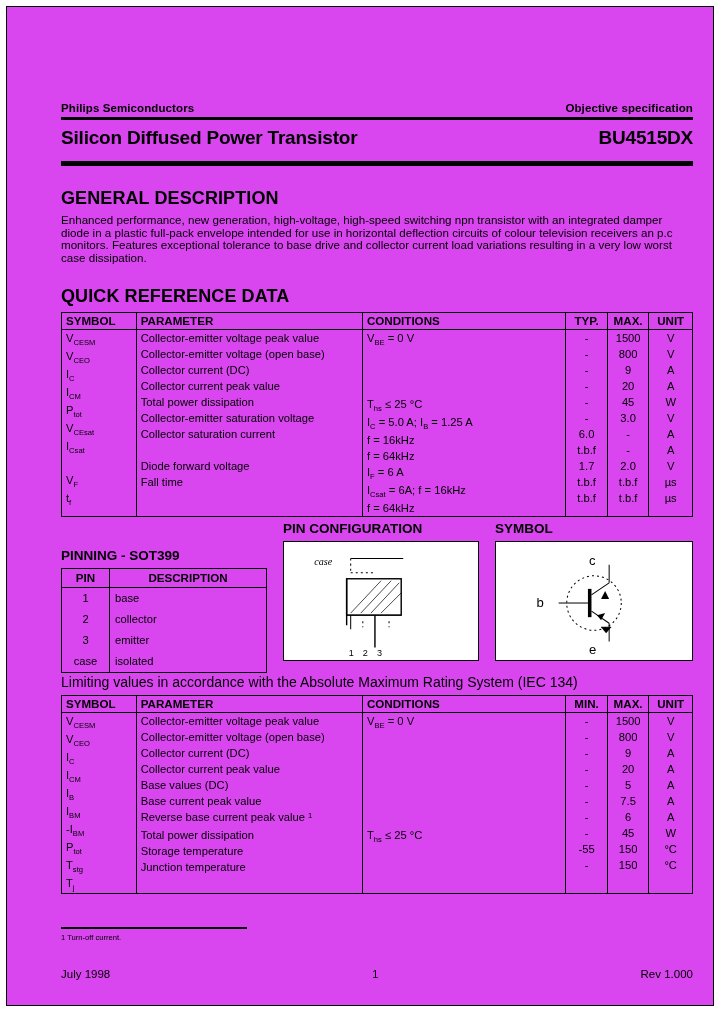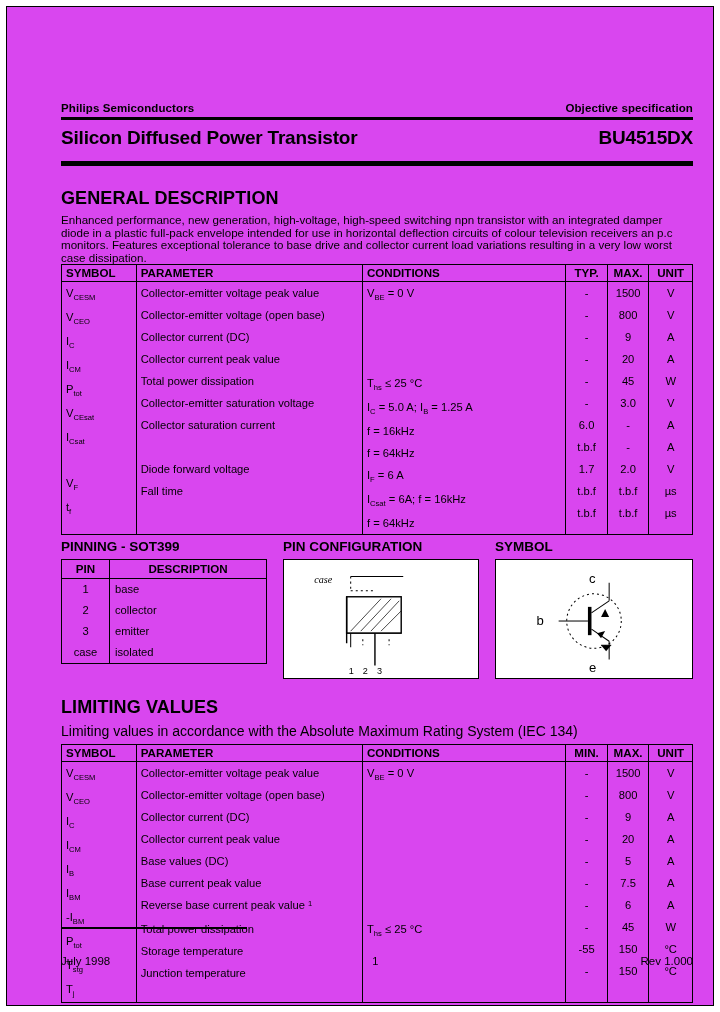--- a/index.html
+++ b/index.html
@@ -56,30 +56,30 @@
   table.dt thead th {
     border-bottom:1.6px solid #000;
     font-weight:bold; font-size:11.6px; padding:1px 4px 2px 4px;
   }
   .c-sym { width:72px; }
   .c-par { width:218px; }
   .c-cond{ width:196px; }
   .c-num { width:40px; text-align:center !important; }
   .c-unit{ width:42px; text-align:center !important; }
   td.num, th.num { text-align:center !important; }
-  .cellstack { line-height:22px; }
+  .cellstack { line-height:16px; }
   .cellstack div { white-space:nowrap; }
   .pad-top { padding-top:3px; }
   .pad-bot { padding-bottom:4px; }
   sub { font-size:7.6px; vertical-align:baseline; position:relative; top:2.2px; }
   sup { font-size:7.6px; vertical-align:baseline; position:relative; top:-3.5px; }
 
   
   .panels { display:flex; gap:0; margin-top:4px; }
-  .panel-pin { width:206px; }
+  .panel-pin { width:206px;margin-top:27px; }
   .panel-cfg { width:196px; margin-left:16px; }
   .panel-sym { width:198px; margin-left:16px; }
   .panel-head { font-size:13.5px; font-weight:bold; margin-bottom:5px; }
 
   table.pintab {
     border-collapse:collapse; width:100%; font-size:11.2px;
     border:1.6px solid #000;
   }
   table.pintab th {
     font-weight:bold; font-size:11.6px; text-align:center;
@@ -114,20 +114,21 @@
     <div class="rule-thin"></div>
     <div class="titlerow">
       <span class="doc-title">Silicon Diffused Power Transistor</span>
       <span class="doc-part">BU4515DX</span>
     </div>
     <div class="rule-thick"></div>
 
     <div class="sec-h">GENERAL DESCRIPTION</div>
     <div class="body-text">Enhanced performance, new generation, high-voltage, high-speed switching npn transistor with an integrated damper diode in a plastic full-pack envelope intended for use in horizontal deflection circuits of colour television receivers an p.c monitors. Features exceptional tolerance to base drive and collector current load variations resulting in a very low worst case dissipation.</div>
 
+    <div class="sec-h">QUICK REFERENCE DATA</div>
     <table class="dt">
       <thead>
         <tr>
           <th class="c-sym">SYMBOL</th>
           <th class="c-par">PARAMETER</th>
           <th class="c-cond">CONDITIONS</th>
           <th class="c-num num">TYP.</th>
           <th class="c-num num">MAX.</th>
           <th class="c-unit num">UNIT</th>
         </tr>
@@ -301,21 +302,20 @@
             <polygon points="104,56 112,56 108,48" fill="#000"></polygon>
             <polygon points="100,72 108,70 104,77" fill="#000"></polygon>
             <line x1="104" y1="84" x2="114" y2="84" stroke="#000" stroke-width="1"></line>
             <polygon points="104,84 114,84 109,90" fill="#000"></polygon>
           </svg>
         </div>
       </div>
 
     </div>
 
-    <div class="sec-h tight">LIMITING VALUES</div>
     <div class="sub-note">Limiting values in accordance with the Absolute Maximum Rating System (IEC 134)</div>
     <table class="dt">
       <thead>
         <tr>
           <th class="c-sym">SYMBOL</th>
           <th class="c-par">PARAMETER</th>
           <th class="c-cond">CONDITIONS</th>
           <th class="c-num num">MIN.</th>
           <th class="c-num num">MAX.</th>
           <th class="c-unit num">UNIT</th>
@@ -408,19 +408,20 @@
               </div>
           </td>
         </tr>
       </tbody>
     </table>
 
   </div>
 
   <div style="position:absolute; left:54px; top:920px; width:632px;">
     <div class="footnote-rule"></div>
+    <div class="footnote">1 Turn-off current.</div>
     <div class="footer">
       <span>July 1998</span>
       <span class="pg">1</span>
       <span>Rev 1.000</span>
     </div>
   </div>
 </div>
 
 </body></html>

